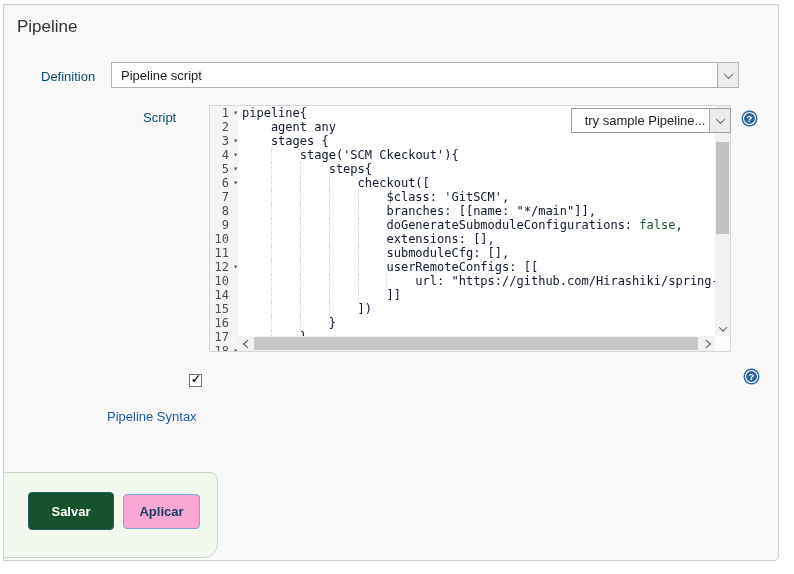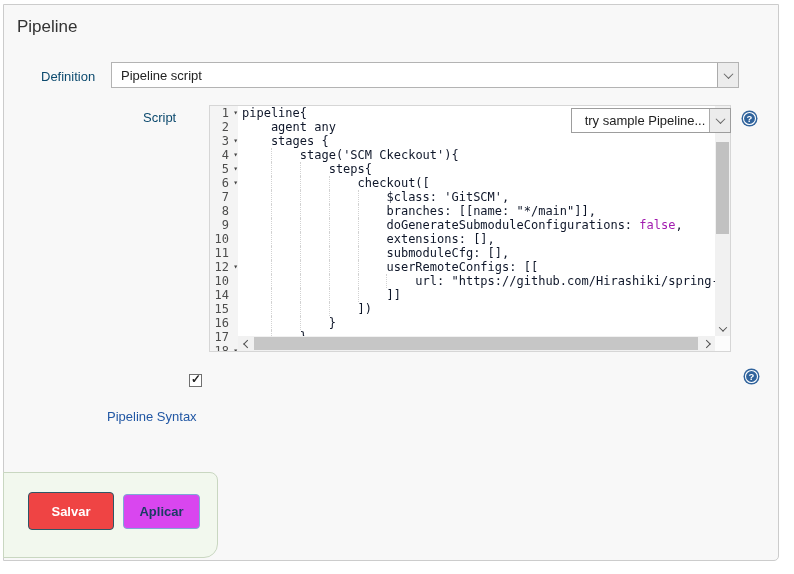--- a/index.html
+++ b/index.html
@@ -27,21 +27,21 @@
     background:#fff; border:1px solid #d6d6d6; overflow:hidden;
     font-family:"DejaVu Sans Mono", monospace; font-size:12px; line-height:14px; }
   .gutter { position:absolute; left:0; top:0; bottom:0; width:28px; background:#f4f4f4; color:#4d4d4c; z-index:1; }
   .gl { position:relative; height:14px; text-align:right; padding-right:9px; }
   .fold { position:absolute; right:0px; top:0px; font-size:8px; color:#444; line-height:14px; }
   .code { position:absolute; left:28px; top:0; right:0; bottom:0; padding-left:4px; color:#4d4d4c; white-space:pre; overflow:hidden; }
   .cl { height:14px; white-space:pre; }
   .ind { display:inline-block; width:4ch; height:14px; vertical-align:top; border-left:1px dotted #d2d2d2; }
   .ind.first { border-left:none; }
   .tok-string { color:#0f172a; }
-  .tok-const { color:#a21caf; }
+  .tok-const { color:#14532d; }
   .tok-plain { color:#0f172a; }
 
   
   .vscroll { position:absolute; right:0; top:0; bottom:15px; width:15px; background:#f1f1f1; z-index:2; }
   .vthumb { position:absolute; left:1px; right:1px; top:36px; height:92px; background:#c1c1c1; }
   .sbtn { position:absolute; width:15px; height:15px; display:flex; align-items:center; justify-content:center; background:#f1f1f1; }
   .vbtn-up { top:0; } .vbtn-down { bottom:0; }
   .hscroll { position:absolute; left:28px; right:15px; bottom:0; height:15px; background:#f1f1f1; z-index:2; }
   .hthumb { position:absolute; top:1px; bottom:1px; left:16px; right:17px; background:#c6c6c6; }
   .hbtn-left { left:0; top:0; } .hbtn-right { right:0; top:0; }
@@ -59,22 +59,22 @@
   .checkbox { width:13px; height:13px; background:#fff; border:1px solid #707070; position:relative; cursor:pointer; }
   .checkbox .mark { position:absolute; left:1px; top:-3px; font-size:12px; color:#222; font-weight:bold; }
   .sandbox-label { margin-left:6px; font-size:13px; color:#333; }
 
   .syntax-link { position:absolute; left:103px; top:404px; font-size:13px; color:#2157a4; cursor:pointer; }
 
   .bottom-sticker { position:absolute; left:3px; top:472px; width:215px; height:86px;
     background:#f2f8ee; border:1px solid #c9d7c1; border-radius:0 8px 14px 0; }
   .btn { position:absolute; border-radius:4px; font-size:13px; font-weight:bold; font-family:"Liberation Sans", sans-serif;
     display:flex; align-items:center; justify-content:center; cursor:pointer; }
-  #save-button { left:24px; top:19px; width:86px; height:38px; background:#ef4444; border:1px solid #2e5766; color:#fff; }
-  #apply-button { left:119px; top:21px; width:77px; height:35px; background:#d946ef; border:1px solid #7fa7d6; color:#1b3c63; }
+  #save-button { left:24px; top:19px; width:86px; height:38px; background:#14532d; border:1px solid #2e5766; color:#fff; }
+  #apply-button { left:119px; top:21px; width:77px; height:35px; background:#f9a8d4; border:1px solid #7fa7d6; color:#1b3c63; }
 </style>
 </head>
 <body>
 
 <div class="main-panel">
 
   <div class="page-title">Pipeline</div>
 
   <div class="field-label" id="definition-label">Definition</div>
   <div class="select" id="definition-select">

